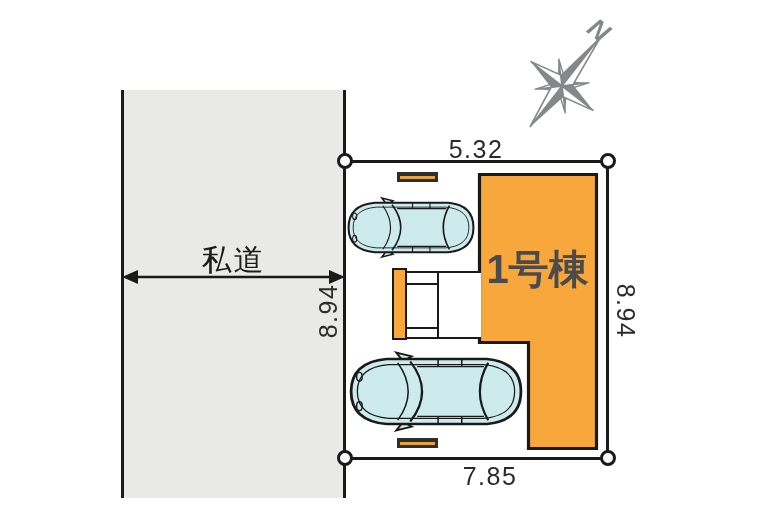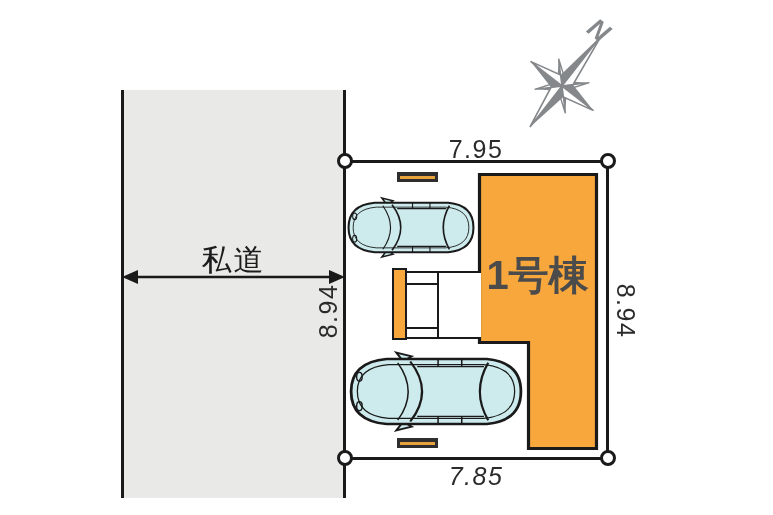--- a/index.html
+++ b/index.html
@@ -16,26 +16,26 @@
   .road-text.t1{top:228px;margin-top:12px;} .road-text.t2{top:283px;} .road-text.t3{top:314px;letter-spacing:0.5px;}
   
   .plot-line{background:#1a1a1a;}
   .plot-top{left:344px;top:160px;width:265px;height:3px;}
   .plot-bottom{left:344px;top:457px;width:265px;height:3px;}
   .plot-right{left:606px;top:160px;width:3px;height:300px;}
   .corner{width:16px;height:16px;border:3px solid #1a1a1a;border-radius:50%;background:#ffffff;box-sizing:border-box;}
   
   .dim{font-size:25px;letter-spacing:1.5px;color:#2b2b2b;text-align:center;}
   .dim-top{left:344px;top:135px;width:264px;}
-  .dim-bottom{left:344px;top:462px;width:264px;font-style:italic;}
+  .dim-bottom{left:358px;top:462px;width:264px;}
   .dim-side{width:80px;height:24px;line-height:24px;}
   .dim-left{left:288px;top:299px;transform:rotate(-90deg);}
   .dim-right{left:586px;top:299px;transform:rotate(90deg);}
   
-  .bldg-label{left:477px;top:251px;width:121px;text-align:center;font-size:40px;font-weight:bold;color:#4b4b4b;line-height:48px;white-space:nowrap;}
+  .bldg-label{left:477px;top:245px;width:121px;text-align:center;font-size:40px;font-weight:bold;color:#4b4b4b;line-height:48px;white-space:nowrap;}
   
   .porch-bar{left:392px;top:268px;width:15px;height:72px;background:#f7a73c;border:2.5px solid #1a1a1a;box-sizing:border-box;}
   .porch-steps{left:405px;top:271px;width:76px;height:68px;background:#ffffff;border:2.5px solid #1a1a1a;border-right:none;box-sizing:border-box;}
   .step-v{position:absolute;left:29.5px;top:0;width:2.5px;height:100%;background:#1a1a1a;}
   .step-h{position:absolute;left:0;width:29.5px;height:2.5px;background:#1a1a1a;}
   .step-h.h1{top:9.5px;} .step-h.h2{top:53.5px;}
   
   .gate-bar{width:41px;height:10px;background:#2e2e2e;}
   .gate-bar .stripe{margin:3.5px 3px 0 3px;height:3px;background:#e8a23b;}
   .gate-top{left:397px;top:172px;} .gate-bottom{left:397px;top:438px;}
@@ -78,21 +78,21 @@
 
 
   <div class="abs plot-line plot-top"></div>
   <div class="abs plot-line plot-bottom"></div>
   <div class="abs plot-line plot-right"></div>
   <div class="abs corner" style="left:337px;top:153px;"></div>
   <div class="abs corner" style="left:600px;top:153px;"></div>
   <div class="abs corner" style="left:337px;top:450px;"></div>
   <div class="abs corner" style="left:600px;top:450px;"></div>
 
-  <div class="abs dim dim-top">7.95</div>
+  <div class="abs dim dim-top">5.32</div>
   <div class="abs dim dim-bottom">7.85</div>
   <div class="abs dim dim-side dim-left">8.94</div>
   <div class="abs dim dim-side dim-right">8.94</div>
 
   <svg class="abs" style="left:477px;top:171px;" width="122" height="281" viewBox="0 0 122 281">
     <polygon points="2.5,3.5 119.5,3.5 119.5,277.5 51.5,277.5 51.5,171.5 2.5,171.5" fill="#f7a73c" stroke="#1a1a1a" stroke-width="3.2"></polygon>
   </svg>
   <div class="abs bldg-label">1号棟</div>
 
   <div class="abs porch-bar"></div>

